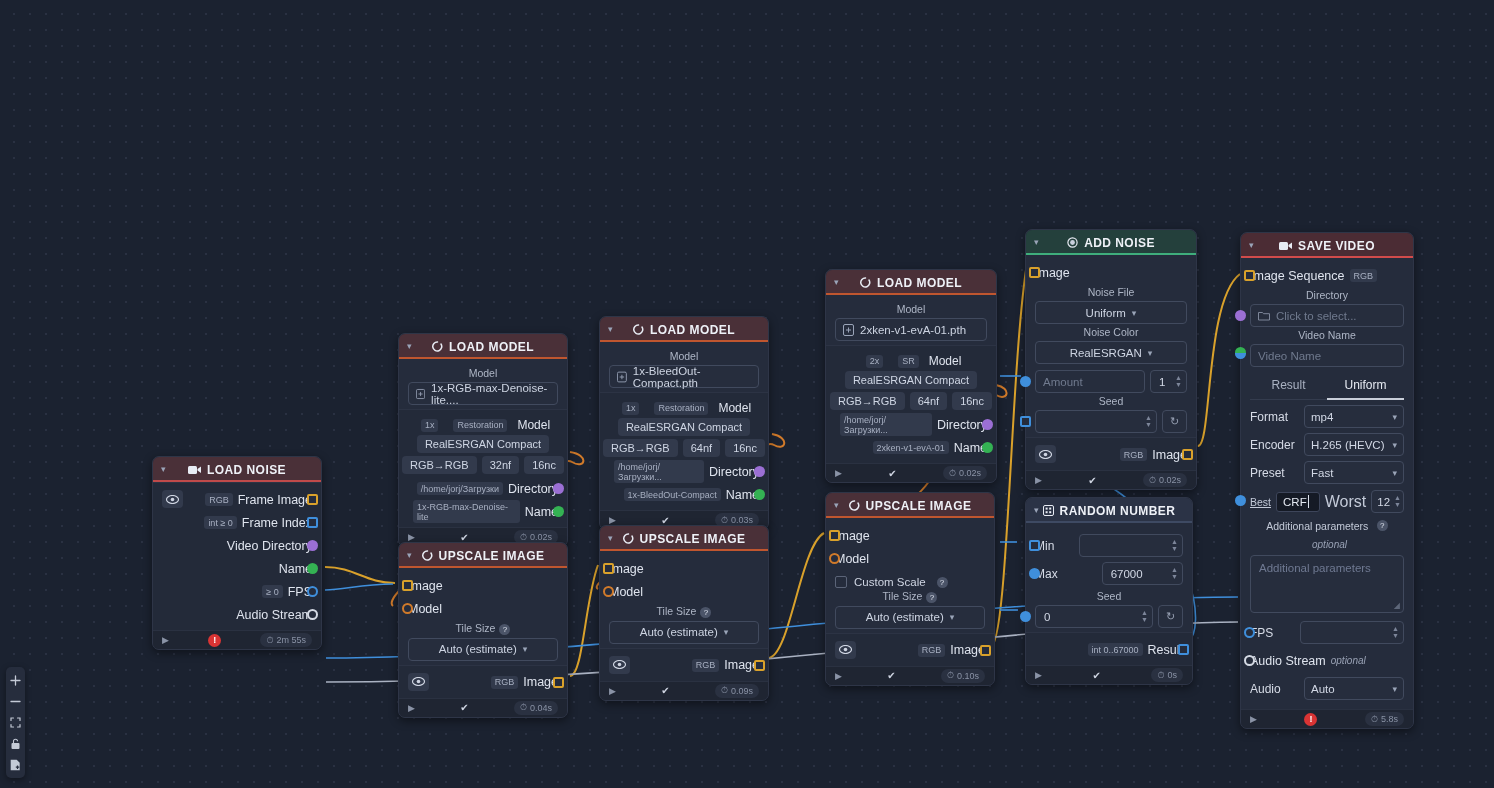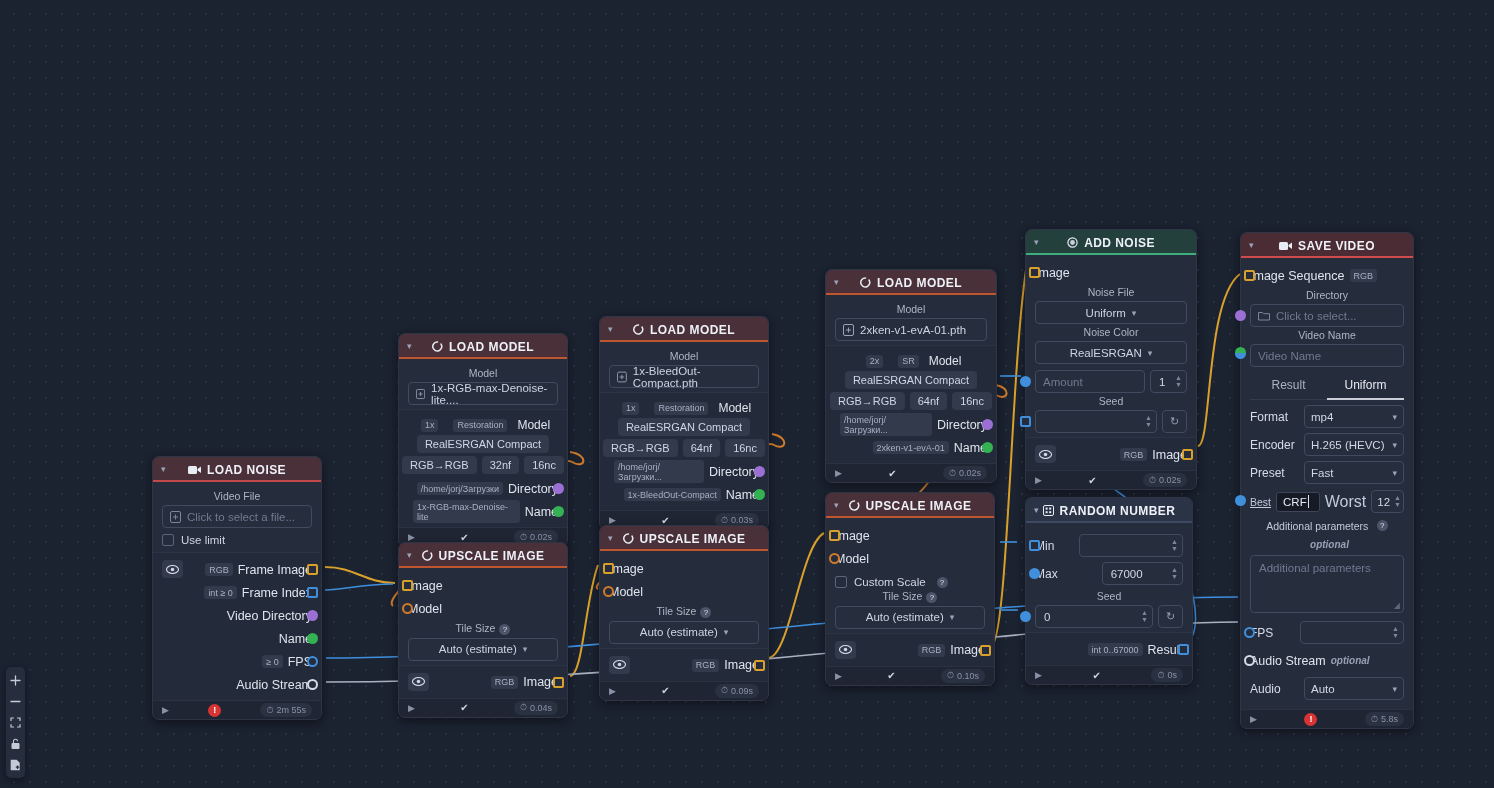--- a/index.html
+++ b/index.html
@@ -135,21 +135,21 @@
   .textarea {
     border:1px solid #414a5e; border-radius:4px; background:#262d3d;
     color:#6f7992; font-size:11.5px; padding:6px 8px; height:58px; position:relative;
   }
   .ta-grip { position:absolute; right:3px; bottom:2px; color:#5d6679; font-size:8px; }
   .helpq {
     display:inline-flex; width:11px; height:11px; border-radius:50%;
     background:#4b5468; color:#dfe4ee; font-size:8px; align-items:center; justify-content:center;
     margin-left:4px; vertical-align:middle;
   }
-  .opt { color:#98a1b4; font-size:10px; font-style:italic; margin-left:5px;font-weight:bold; }
+  .opt { color:#98a1b4; font-size:10px; font-style:italic; margin-left:5px; }
   .reroll {
     width:25px;height:23px;border:1px solid #414a5e;border-radius:4px;background:#262d3d;
     display:flex;align-items:center;justify-content:center;color:#98a1b4;font-size:11px;
   }
   .crfinput {
     height:20px; background:#151a25; border:1px solid #3d4staff; border:1px solid #3d455a;
     border-radius:3px; color:#e3e8f1; font-size:11.5px; display:flex; align-items:center;
     padding:0 6px; position:relative; width:62px;
   }
   .caretbar { width:1px; height:13px; background:#dde3ee; margin-left:1px; }
@@ -202,34 +202,20 @@
     <div class="nhead video">
       <span class="chev">▾</span>
       <span class="hicon">
         <svg width="13" height="10" viewBox="0 0 13 10">
             <rect x="0" y="1" width="9" height="8" rx="1.5" fill="#e8ecf4"></rect>
             <path d="M9.5 4 L13 1.5 L13 8 L9.5 5.5 Z" fill="#e8ecf4"></path>
           </svg>
       </span>
       <span class="htitle">LOAD NOISE</span>
       <div class="accent"></div>
-    </div>
-    <div class="nbody">
-      <div class="lbl-c">Video File</div>
-      <div class="field">
-        <svg width="11" height="12" viewBox="0 0 11 12">
-            <rect x="0.5" y="0.5" width="10" height="11" rx="1.5" fill="none" stroke="#7d8699"></rect>
-            <path d="M5.5 3.5v5M3 6h5" stroke="#7d8699" stroke-width="1"></path>
-          </svg>
-        <span class="ph-text">Click to select a file...</span>
-      </div>
-      <div class="chk-row">
-        <span class="chkbox"></span>
-        <span class="chk-lbl">Use limit</span>
-      </div>
     </div>
     <div class="nsec">
       <div class="port-row out" style="position:relative;">
         <span class="eye" style="position:absolute;left:0;top:2px;">
           <svg width="13" height="9" viewBox="0 0 13 9">
               <ellipse cx="6.5" cy="4.5" rx="6" ry="4" fill="none" stroke="#cfd5e2" stroke-width="1.2"></ellipse>
               <circle cx="6.5" cy="4.5" r="1.8" fill="#cfd5e2"></circle>
             </svg>
         </span>
         <span class="tag">RGB</span>

